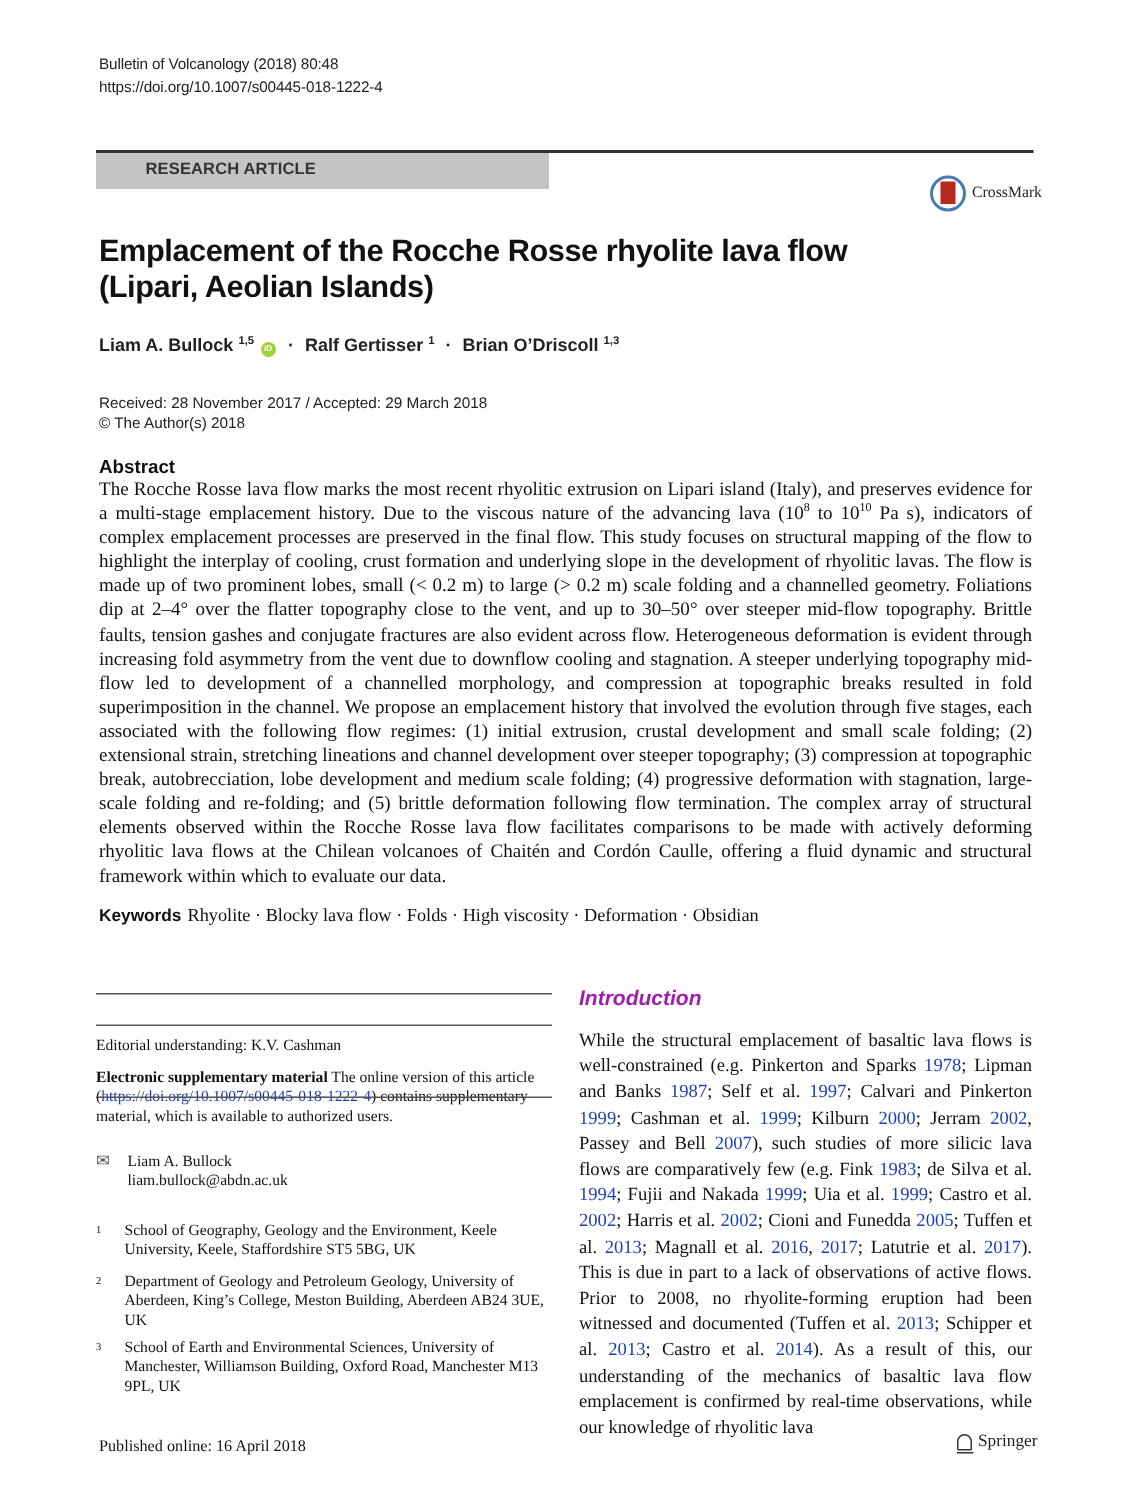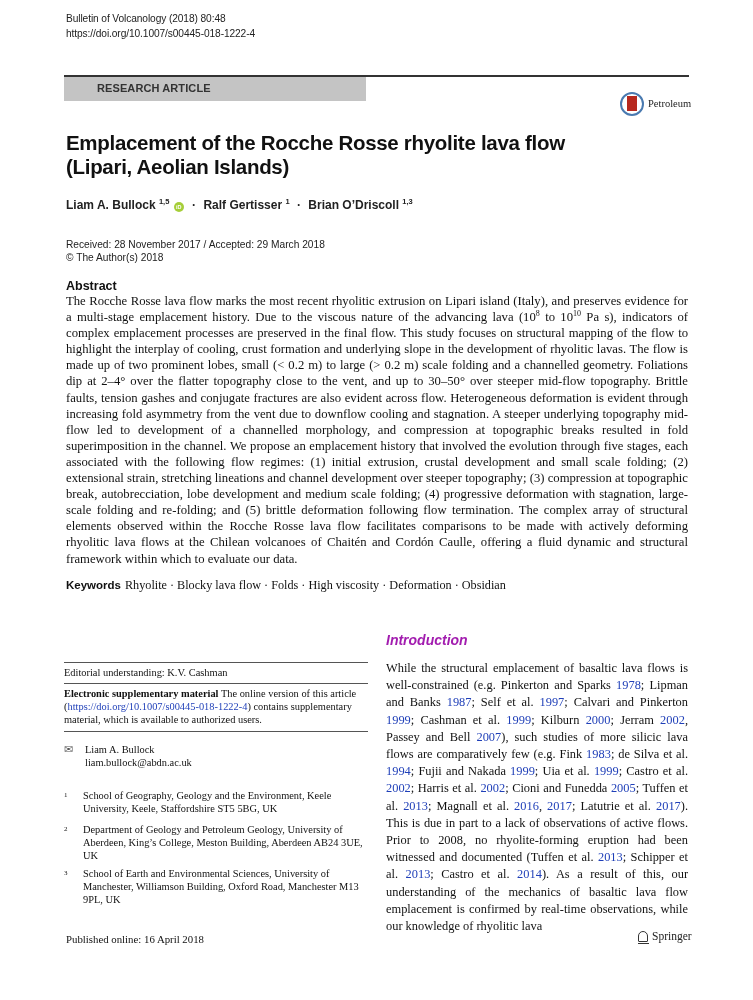--- a/index.html
+++ b/index.html
@@ -2,21 +2,21 @@
 <html><head>
   <meta charset="utf-8">
   <style>
     html, body { margin: 0; padding: 0; }
     body {
       width: 753px; height: 1000px; background: #ffffff; position: relative;
       overflow: hidden; color: #111;
       font-family: "Liberation Serif", serif;
     }
     .sans { font-family: "Liberation Sans", sans-serif; }
-    .abs { position: absolute; }
+    .abs { position: absolute; margin-top: 25px; }
 
     .journal-line { left: 66px; font-size: 10.2px; color: #222; letter-spacing: -0.1px; }
     .rule-top { left: 64px; top: 75px; width: 625px; height: 2px; background: #333; }
     .ra-bar { left: 64px; top: 77px; width: 302px; height: 24px; background: #c4c4c4; }
     .ra-bar span { position: absolute; left: 8px; top: 5px; font-size: 11px; font-weight: bold; color: #333; letter-spacing: 0.1px; padding-left: 25px; }
 
     .crossmark { left: 620px; top: 92px; width: 90px; height: 24px; }
     .cm-circle { position: absolute; left: 0; top: 0; width: 24px; height: 24px; border-radius: 50%;
       border: 2px solid #4a7ab0; box-sizing: border-box; background: #fff; overflow: hidden; }
     .cm-ribbon { position: absolute; left: 5px; top: 2px; width: 10px; height: 15px; background: #b7281d; }
@@ -63,21 +63,21 @@
 <div class="abs journal-line sans" style="top:28px;">https://doi.org/10.1007/s00445-018-1222-4</div>
 <div class="abs rule-top"></div>
 <div class="abs ra-bar sans">
   <span>RESEARCH ARTICLE</span>
 </div>
 
 <div class="abs crossmark">
   <div class="cm-circle">
       <div class="cm-ribbon"></div>
     </div>
-  <span class="cm-text">Petroleum</span>
+  <span class="cm-text">CrossMark</span>
 </div>
 
 <div class="abs title sans">Emplacement of the Rocche Rosse rhyolite lava flow (Lipari, Aeolian Islands)</div>
 
 <div class="abs authors sans">
   <span>Liam A. Bullock</span>
   <sup>1,5</sup>
   <span class="orcid">iD</span>
   <span class="sep">·</span>
   <span>Ralf Gertisser</span>

